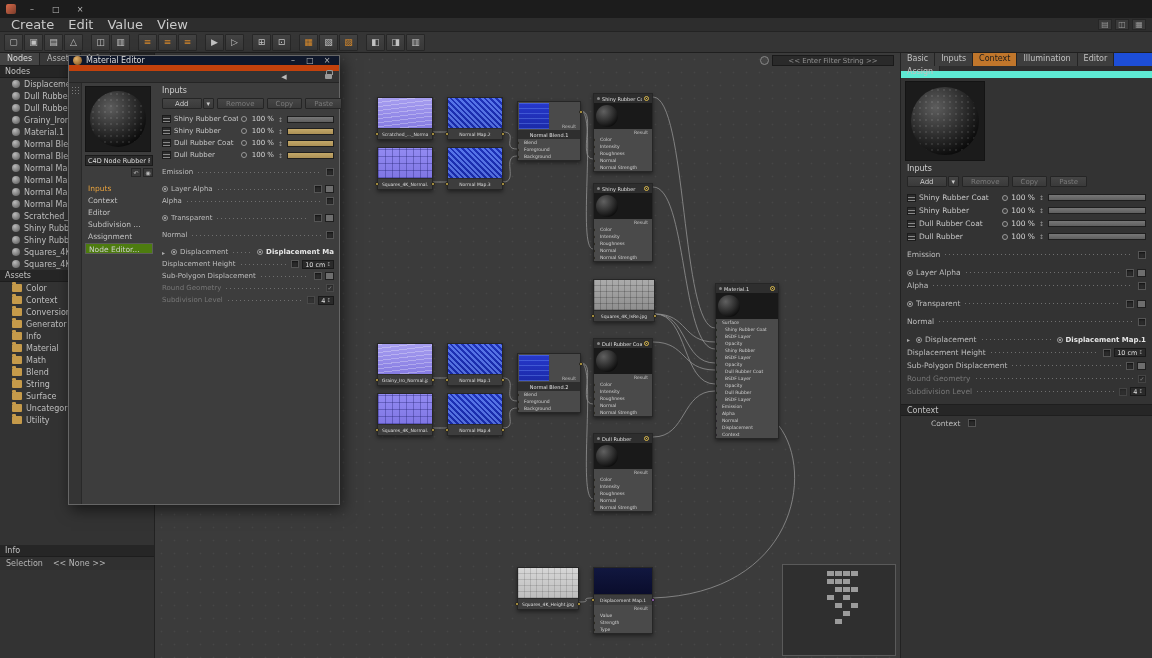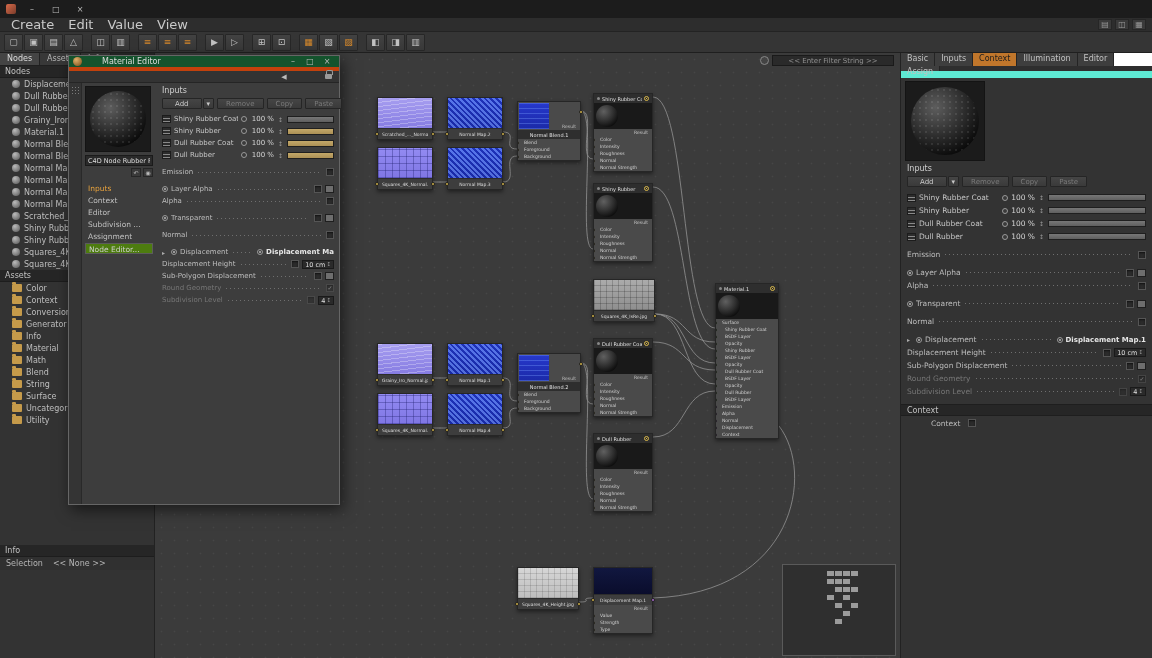--- a/index.html
+++ b/index.html
@@ -76,21 +76,21 @@
 .ball.sm{width:22px;height:22px;border-radius:50%;background:radial-gradient(circle at 35% 30%,#606060,#2b2b2b 50%,#050505 85%)}
 .nres{height:7px;font-size:4.5px;color:#c0c0c0;text-align:right;padding-right:4px;line-height:7px}
 .nrow{position:relative;height:7px;display:flex;align-items:center;font-size:4.5px;color:#d0d0d0;padding-left:6px;white-space:nowrap;overflow:hidden}
 .nrow.ind{padding-left:9px}
 .thumbrow{position:relative;height:28px;display:flex}
 .thumb.sm{width:30px;height:26px;margin:1px}
 .rescol{flex:1;display:flex;align-items:flex-end;justify-content:flex-end;padding:0 4px 1px 0;font-size:4.5px;color:#bbb}
 
 
 .rightpanel{width:252px;background:#333;border-left:1px solid #222;display:flex;flex-direction:column}
-.rtabs{display:flex;height:13px;background:#ffffff}
+.rtabs{display:flex;height:13px;background:#1d4ed8}
 .rtab{font-size:8px;color:#c2c2c2;background:#3e3e3e;border-right:1px solid #242424;padding:1px 6px 0;white-space:nowrap}
 .rtab.active{background:#c0762b;color:#1d1d1d}
 .rtabs2{display:flex;height:12px;background:#2e2e2e;border-bottom:7px solid #5eead4}
 .rp-preview-row{padding:3px 0 3px 4px}
 .preview{background:#1b1b1b;border:1px solid #141414;position:relative}
 .preview.rp{width:80px;height:80px}
 .preview .ball{position:absolute;inset:6%;border-radius:50%;background:radial-gradient(circle at 36% 30%,#5d5d5d,#2d2d2d 45%,#0a0a0a 78%,#000)}
 .preview .ball::after{content:"";position:absolute;inset:0;border-radius:50%;background-image:radial-gradient(rgba(255,255,255,.09) .8px,transparent 1.2px);background-size:6px 6px}
 .rp-inputs{padding:0 6px}
 .ihead{font-size:8px;color:#cfcfcf;height:12px}
@@ -124,21 +124,21 @@
 .pbox{flex:0 0 9px;width:9px;height:8px;background:#6e6e6e;border:1px solid #1f1f1f}
 .pvalue{font-size:7px;font-weight:bold;color:#e6e6e6;white-space:nowrap}
 .pfield{display:flex;align-items:flex-start;gap:1px;height:9px;background:#2a2a2a;border:1px solid #1a1a1a;padding:0 2px;color:#ddd}
 .fval{font-size:6.5px}
 .farr{font-size:5.5px;color:#999}
 .rightpanel .prow,.rightpanel .lrow{height:13px;font-size:7.5px}
 .rightpanel .lname{flex:0 0 80px}
 
 
 .mewin{position:absolute;left:68px;top:55px;width:272px;height:450px;background:#3d3d3d;border:1px solid #666;box-shadow:3px 5px 14px rgba(0,0,0,.55);z-index:20;display:flex;flex-direction:column}
-.metitle{height:15px;background:#14532d;border-bottom:4px solid #c2410c;display:flex;align-items:center;gap:20px;padding:0 4px;flex:0 0 15px}
+.metitle{height:15px;background:#0f172a;border-bottom:6px solid #c2410c;display:flex;align-items:center;gap:4px;padding:0 4px;flex:0 0 15px}
 .meicon{width:9px;height:9px;border-radius:50%;background:radial-gradient(circle at 35% 30%,#e0b06a,#7a4a16)}
 .metext{font-size:8px;color:#ddd;flex:1}
 .mectrl{display:flex;gap:1px}
 .mectrl button{width:16px;height:12px;font-size:8px;color:#bbb;display:flex;align-items:center;justify-content:center}
 .metb{height:12px;background:#333;border-bottom:1px solid #252525;display:flex;align-items:center;padding:0 4px;flex:0 0 12px}
 .meback{margin-left:auto;font-size:7px;color:#bbb;width:14px;height:10px;display:flex;align-items:center;justify-content:center}
 .melock{width:7px;height:5px;background:#9a9a9a;border-radius:1px;position:relative;margin-left:34px;margin-right:3px}
 .melock::before{content:"";position:absolute;top:-4px;left:1px;width:5px;height:4px;border:1px solid #9a9a9a;border-bottom:none;border-radius:2px 2px 0 0}
 .mebody{flex:1;display:flex;min-height:0}
 .merail{width:13px;background:#343434;border-right:1px solid #292929;flex:0 0 13px}

